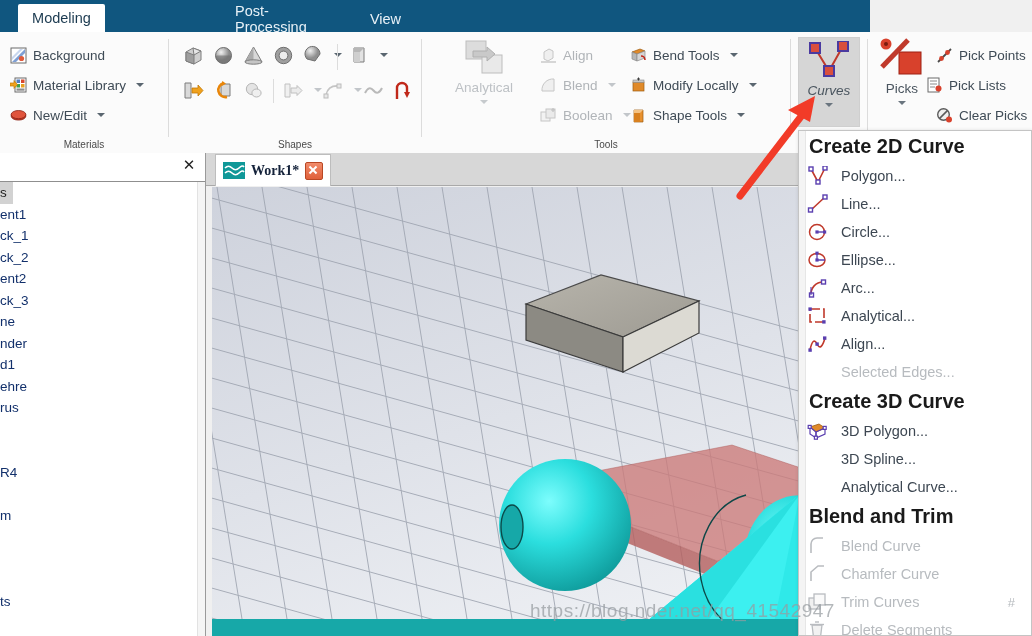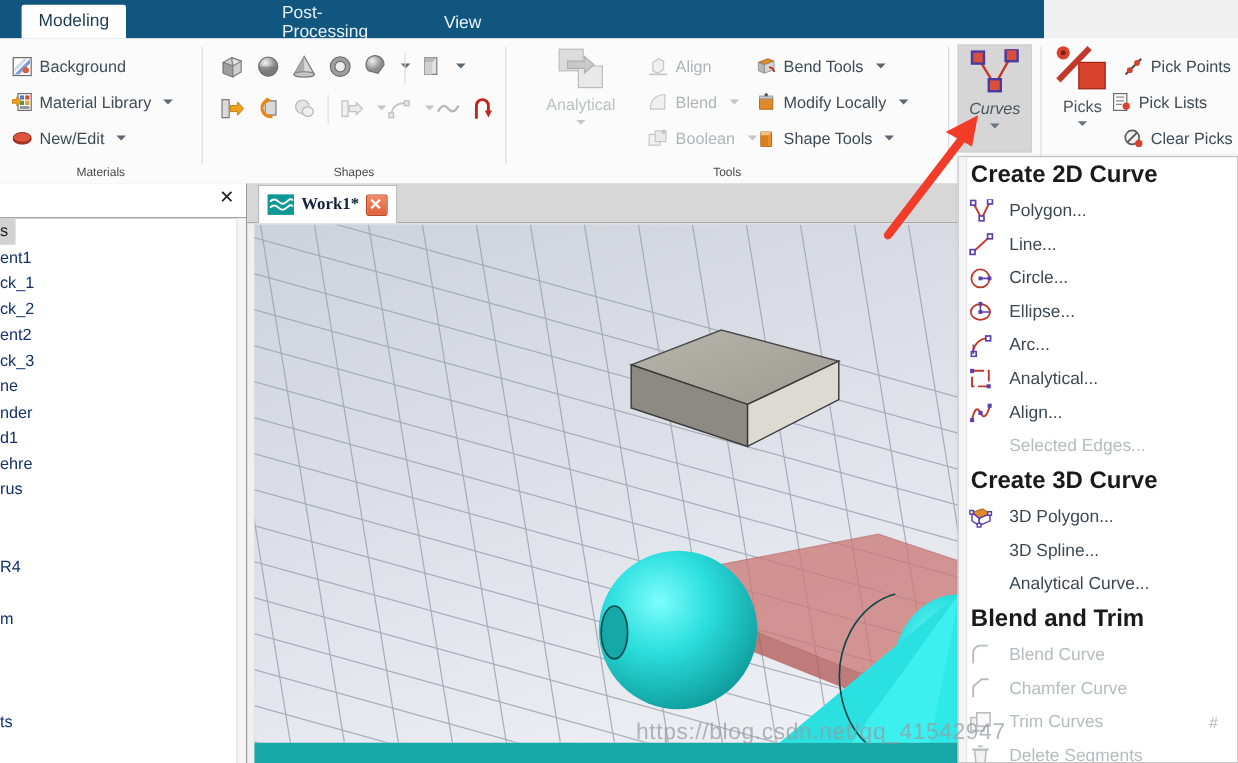--- a/index.html
+++ b/index.html
@@ -815,14 +815,14 @@
           <span class="micon"><svg width="22" height="20" viewBox="0 0 22 20">
               <path d="M5 5 L15 5 L13.5 17 L6.5 17 Z" fill="#f2f2f2" stroke="#b9bcc0" stroke-width="1.3"></path>
               <path d="M3 4.5 L17 4.5" stroke="#b9bcc0" stroke-width="1.4"></path>
               <path d="M8 2 L12 2" stroke="#b9bcc0" stroke-width="1.4"></path>
             </svg></span>
           <span class="mlbl">Delete Segments</span>
         </div>
       </div>
   </div>
 
-  <div class="watermark">https://blog.csdn.net/qq_41542947</div>
+  <div class="watermark">https://blog.nder.net/qq_41542947</div>
 </div>
 
 </body></html>

